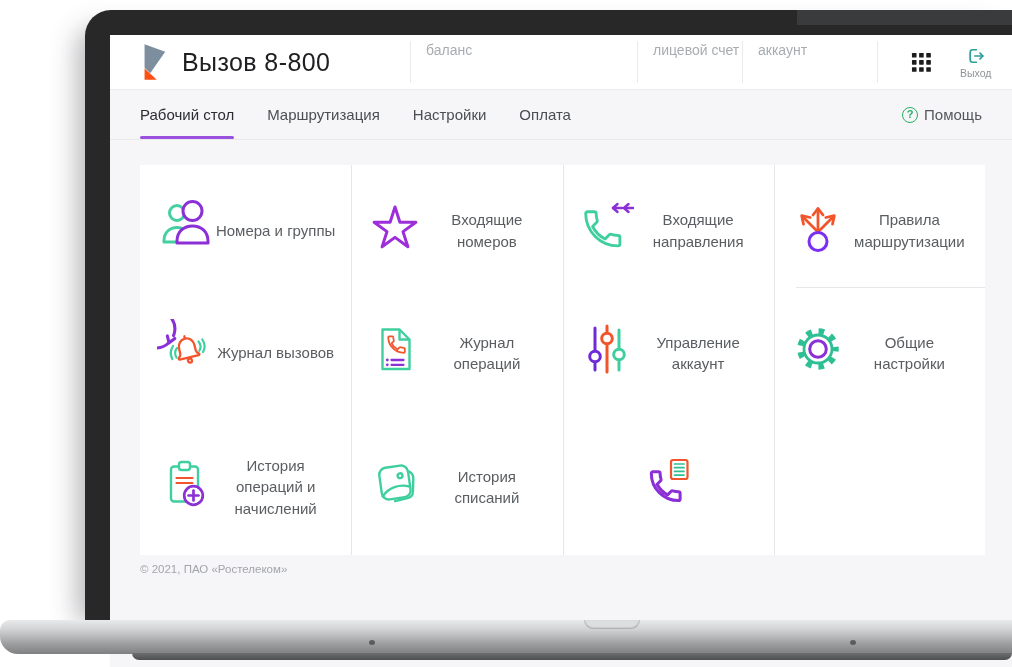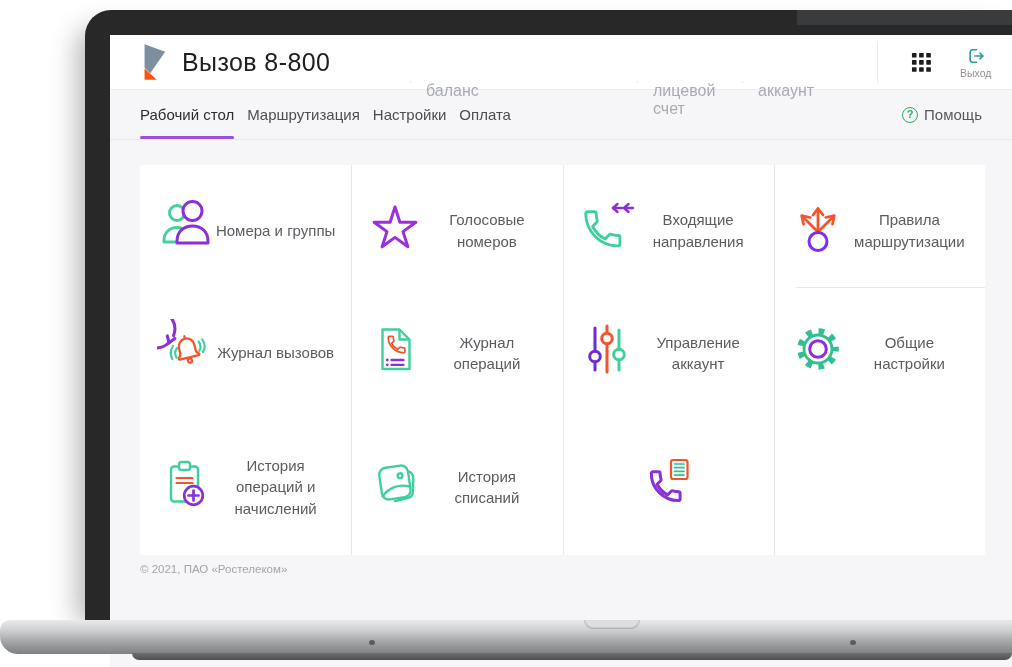--- a/index.html
+++ b/index.html
@@ -21,33 +21,33 @@
   .screw.s1{left:369px}.screw.s2{left:850px}
 
   
   .screen{position:absolute;left:25px;top:25px;width:902px;height:663px;background:#fff;
     display:flex;flex-direction:column;overflow:hidden;}
 
   
   .topbar{height:55px;flex:none;display:flex;align-items:stretch;background:#fff;border-bottom:1px solid #ececee;}
   .brand{display:flex;align-items:center;gap:14px;padding-left:28px;width:300px;flex:none;}
   .brand-title{font-size:25px;color:#1f1f22;letter-spacing:.4px;font-weight:500;white-space:nowrap;}
-  .hcell{position:relative;padding:7px 0 0 16px;font-size:16px;color:#a8acb1;flex:none;margin-top:40px;}
+  .hcell{position:relative;padding:7px 0 0 16px;font-size:14px;color:#a8acb1;flex:none;}
   .hcell::before{content:'';position:absolute;left:0;top:6px;bottom:6px;width:1px;background:#e9eaec;}
   .hcell.balance{width:227px}.hcell.account-number{width:105px}.hcell.account{width:135px}
   .hicons{position:relative;width:135px;flex:none;display:flex;align-items:center;gap:28px;padding-left:34px;}
   .hicons::before{content:'';position:absolute;left:0;top:6px;bottom:6px;width:1px;background:#e9eaec;}
   .apps-btn{cursor:pointer;display:flex;align-items:center;}
   .logout{cursor:pointer;display:flex;flex-direction:column;align-items:center;gap:1px;
     font-size:10.5px;color:#8f9397;}
 
   
   .tabbar{height:50px;flex:none;background:#f6f6f8;border-bottom:1px solid #e9e9ec;
     display:flex;align-items:stretch;padding:0 30px;}
-  .tabs{display:flex;gap:13px;}
+  .tabs{display:flex;gap:33px;}
   .tab{position:relative;display:flex;align-items:center;font-size:15px;color:#4b4e52;cursor:pointer;white-space:nowrap;}
   .tab.active{color:#2c2d30;}
   .tab.active::after{content:'';position:absolute;left:0;right:0;bottom:0;height:3px;border-radius:2px;background:#9b51e0;}
   .help{margin-left:auto;display:flex;align-items:center;gap:6px;font-size:15px;color:#55585c;cursor:pointer;}
   .qicon{width:16px;height:16px;border:1.5px solid #2bae66;border-radius:50%;color:#2bae66;
     font-size:11px;line-height:12px;text-align:center;font-weight:700;flex:none;}
 
   
   .content{flex:1;background:#f6f6f8;}
   .grid{position:relative;margin:25px 27px 0 30px;width:845px;height:390px;background:#fff;
@@ -158,21 +158,21 @@
           </div>
           <div class="tile-label">Номера и группы</div>
         </div>
 
         <div class="tile">
           <div class="tile-icon">
             <svg viewBox="0 0 60 60">
               <polygon points="30,11 34.9,26.2 50.9,26.2 38,35.6 42.9,50.8 30,41.4 17.1,50.8 22,35.6 9.1,26.2 25.1,26.2" fill="#fff" stroke="#9c2fd9" stroke-width="3" stroke-linejoin="round"></polygon>
             </svg>
           </div>
-          <div class="tile-label">Голосовые номеров</div>
+          <div class="tile-label">Входящие номеров</div>
         </div>
 
         <div class="tile">
           <div class="tile-icon">
             <svg viewBox="0 0 60 60">
               <g transform="translate(3,10) scale(1.9)">
                 <path d="M6.62 10.79c1.44 2.83 3.76 5.14 6.59 6.59l2.2-2.2c.27-.27.67-.36 1.02-.24 1.12.37 2.33.57 3.57.57.55 0 1 .45 1 1V20c0 .55-.45 1-1 1-9.39 0-17-7.61-17-17 0-.55.45-1 1-1h3.5c.55 0 1 .45 1 1 0 1.25.2 2.45.57 3.57.11.35.03.74-.25 1.02l-2.2 2.2z" fill="none" stroke="#3fcf9f" stroke-width="1.5" stroke-linejoin="round"></path>
               </g>
               <g stroke="#8b2fd6" stroke-width="2.4" stroke-linecap="round" stroke-linejoin="round" fill="none">
                 <path d="M45,12 H36"></path>

